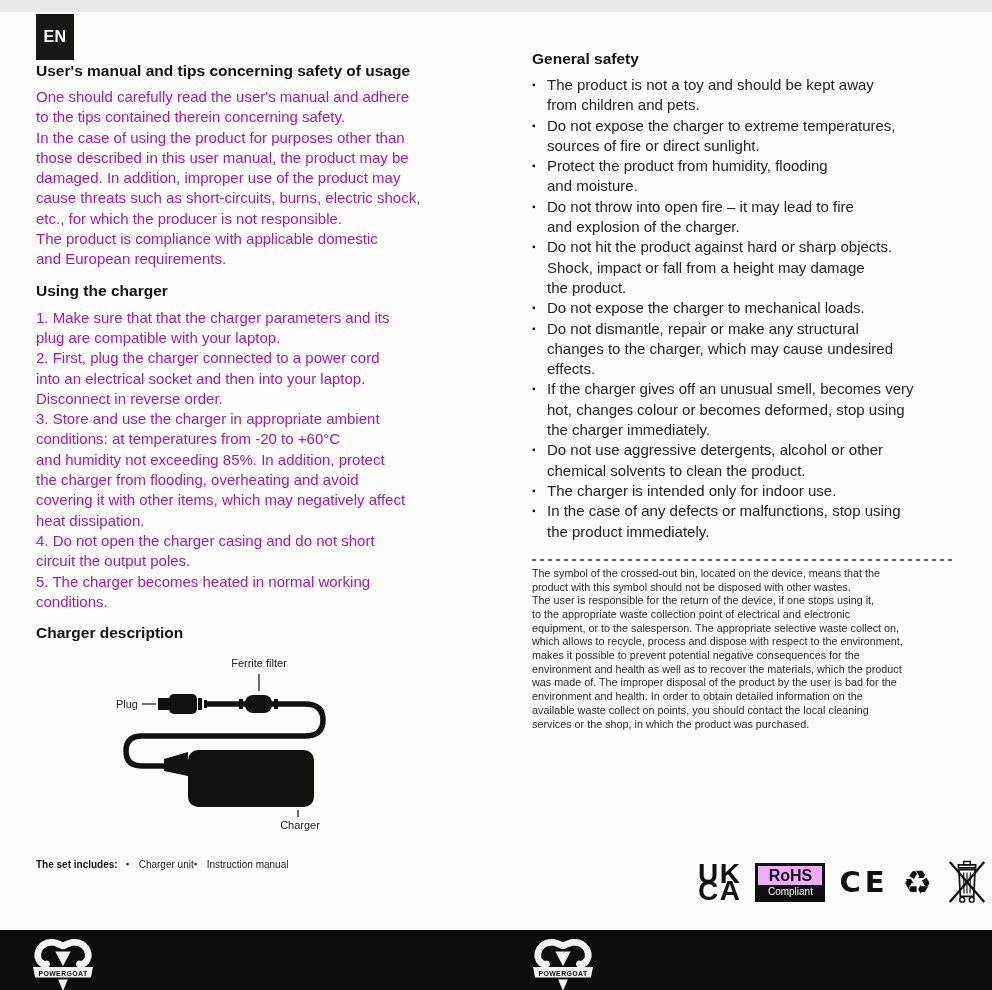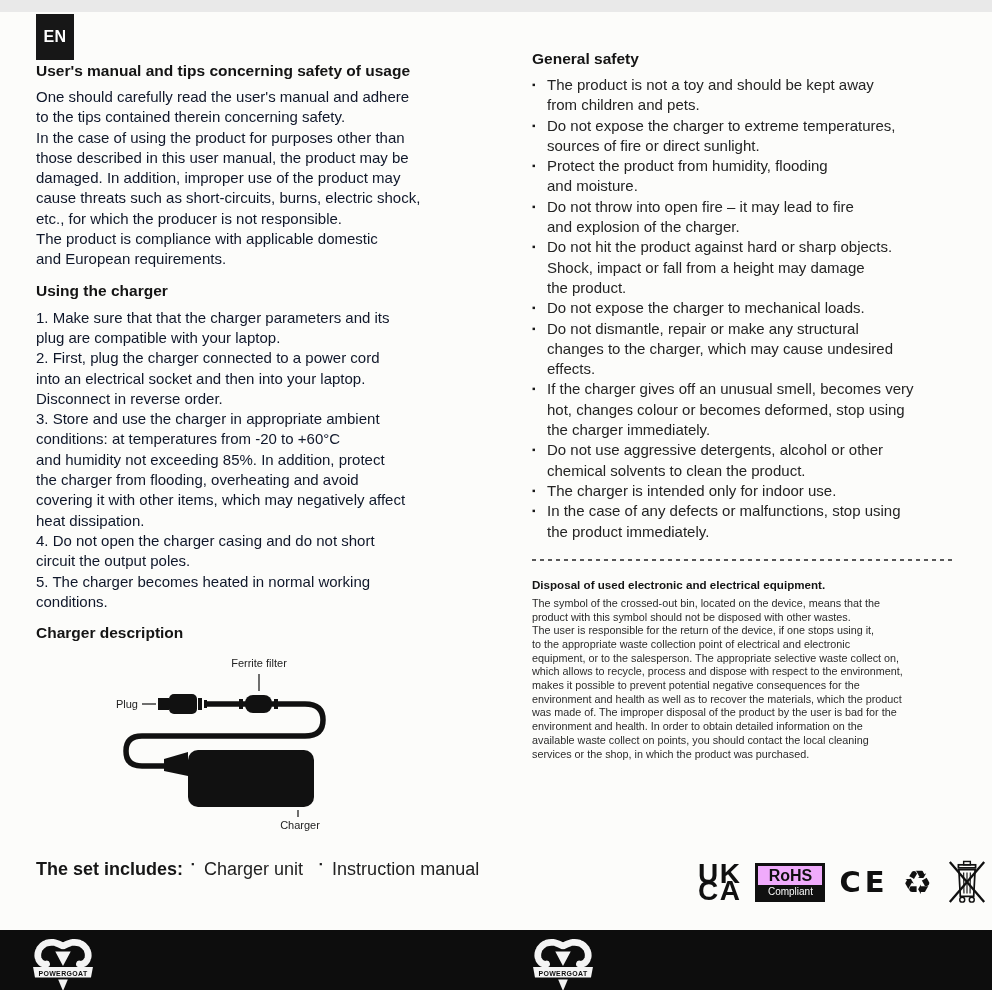--- a/index.html
+++ b/index.html
@@ -12,42 +12,42 @@
   .en-badge {
     position:absolute; left:36px; top:2px; width:38px; height:46px;
     background:#171717; color:#fff; font-weight:bold; font-size:16px;
     display:flex; align-items:center; justify-content:center; letter-spacing:.5px;
   }
   
   .col-left  { position:absolute; left:36px;  top:50px; width:458px; }
   .col-right { position:absolute; left:532px; top:38px; width:424px; }
   .sec-title { font-size:15.5px; font-weight:700; color:#141414; margin:0; }
   .body-text {
-    font-size:15px; line-height:20.3px; color:#0f172a;
+    font-size:15px; line-height:20.3px; color:#a21caf;
     white-space:pre-line; margin:0;
   }
   .mt7 { margin-top:7px; } .mt8 { margin-top:8px; } .mt12 { margin-top:12px; }
   
   ul.remarks { list-style:none; margin:7px 0 0 0; padding:0; font-size:15px; line-height:20.3px; color:#242424; }
   ul.remarks li { position:relative; padding-left:15px; white-space:pre-line; }
   ul.remarks li::before { content:"▪"; position:absolute; left:0; top:0; font-size:10px; line-height:20.3px; color:#1a1a1a; }
   
   .dashed-divider {
     margin-top:17px; height:2px;
     background:repeating-linear-gradient(90deg,#5a5a5a 0 4px, transparent 4px 8px);
   }
   .disposal-title { font-size:11.6px; font-weight:700; color:#141414; margin-top:17px; }
   .disposal-body  { font-size:10.8px; line-height:13.7px; color:#2b2b2b; white-space:pre-line; margin-top:6px; }
   
   .diagram { margin-top:12px; }
   .diagram text { font-family:"Liberation Sans",sans-serif; fill:#222; }
   
-  .set-includes { margin-top:23px; font-size:18px; color:#222; display:flex; align-items:flex-start; }
+  .set-includes { margin-top:23px; font-size:10px; color:#222; display:flex; align-items:flex-start; }
   .set-includes .label { font-weight:700; color:#161616; margin-right:8px; }
-  .set-items { display:flex; gap:16px; }
+  .set-items { display:flex; }
   .set-items span { position:relative; padding-left:13px; }
   .set-items span::before { content:"▪"; position:absolute; left:0; top:0; font-size:9px; color:#1a1a1a; }
   
   .marks { position:absolute; left:698px; top:844px; height:52px; display:flex; align-items:center; gap:14px; }
   .ukca { font-weight:800; font-size:28px; line-height:17.5px; letter-spacing:1.5px; color:#101010; text-align:center; }
   .rohs { border:3px solid #101010; width:64px; text-align:center; background:#f0abfc; }
   .rohs-top { font-weight:800; font-size:16px; line-height:19px; color:#101010; }
   .rohs-bottom { background:#101010; color:#fafafa; font-size:10px; line-height:14px; }
   .ce { font-family:"DejaVu Sans",sans-serif; font-weight:700; font-size:29px; letter-spacing:4px; color:#101010; }
   .recycle { font-family:"DejaVu Sans",sans-serif; font-size:33px; line-height:1; color:#101010; }
@@ -155,21 +155,20 @@
 the charger immediately.</li>
         <li>Do not use aggressive detergents, alcohol or other
 chemical solvents to clean the product.</li>
         <li>The charger is intended only for indoor use.</li>
         <li>In the case of any defects or malfunctions, stop using
 the product immediately.</li>
       </ul>
 
     <div class="dashed-divider"></div>
 
-    <div class="disposal-title">Disposal of used electronic and electrical equipment.</div>
     <p class="disposal-body">The symbol of the crossed-out bin, located on the device, means that the
 product with this symbol should not be disposed with other wastes.
 The user is responsible for the return of the device, if one stops using it,
 to the appropriate waste collection point of electrical and electronic
 equipment, or to the salesperson. The appropriate selective waste collect on,
 which allows to recycle, process and dispose with respect to the environment,
 makes it possible to prevent potential negative consequences for the
 environment and health as well as to recover the materials, which the product
 was made of. The improper disposal of the product by the user is bad for the
 environment and health. In order to obtain detailed information on the

